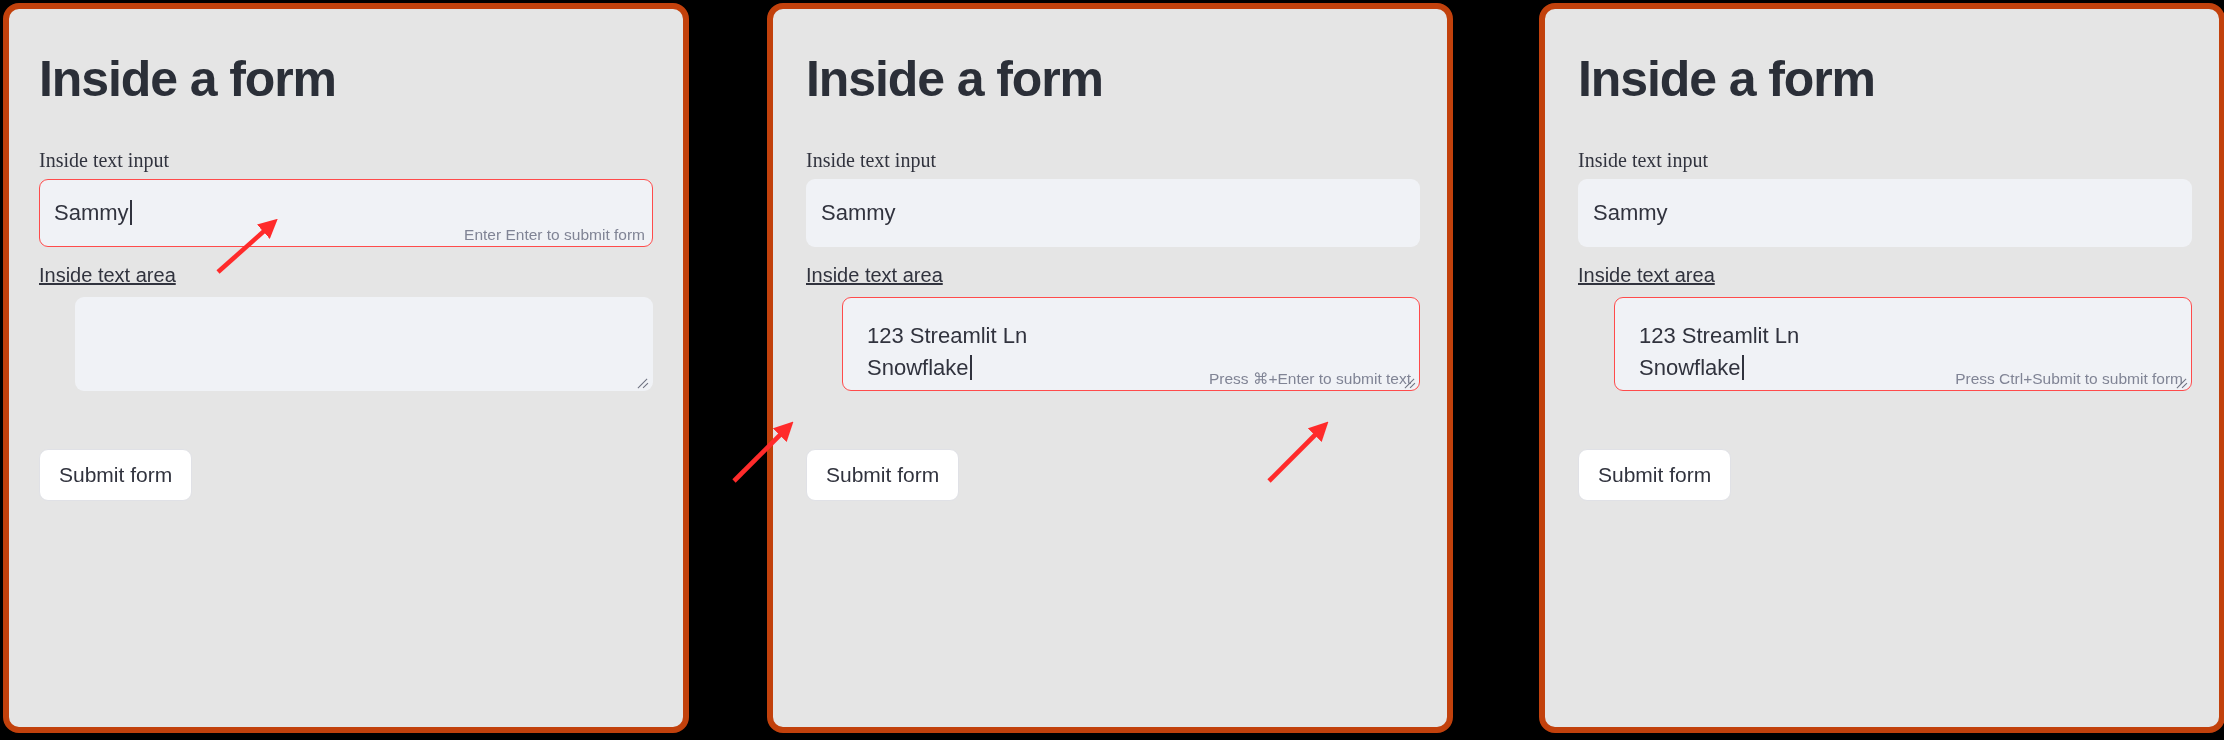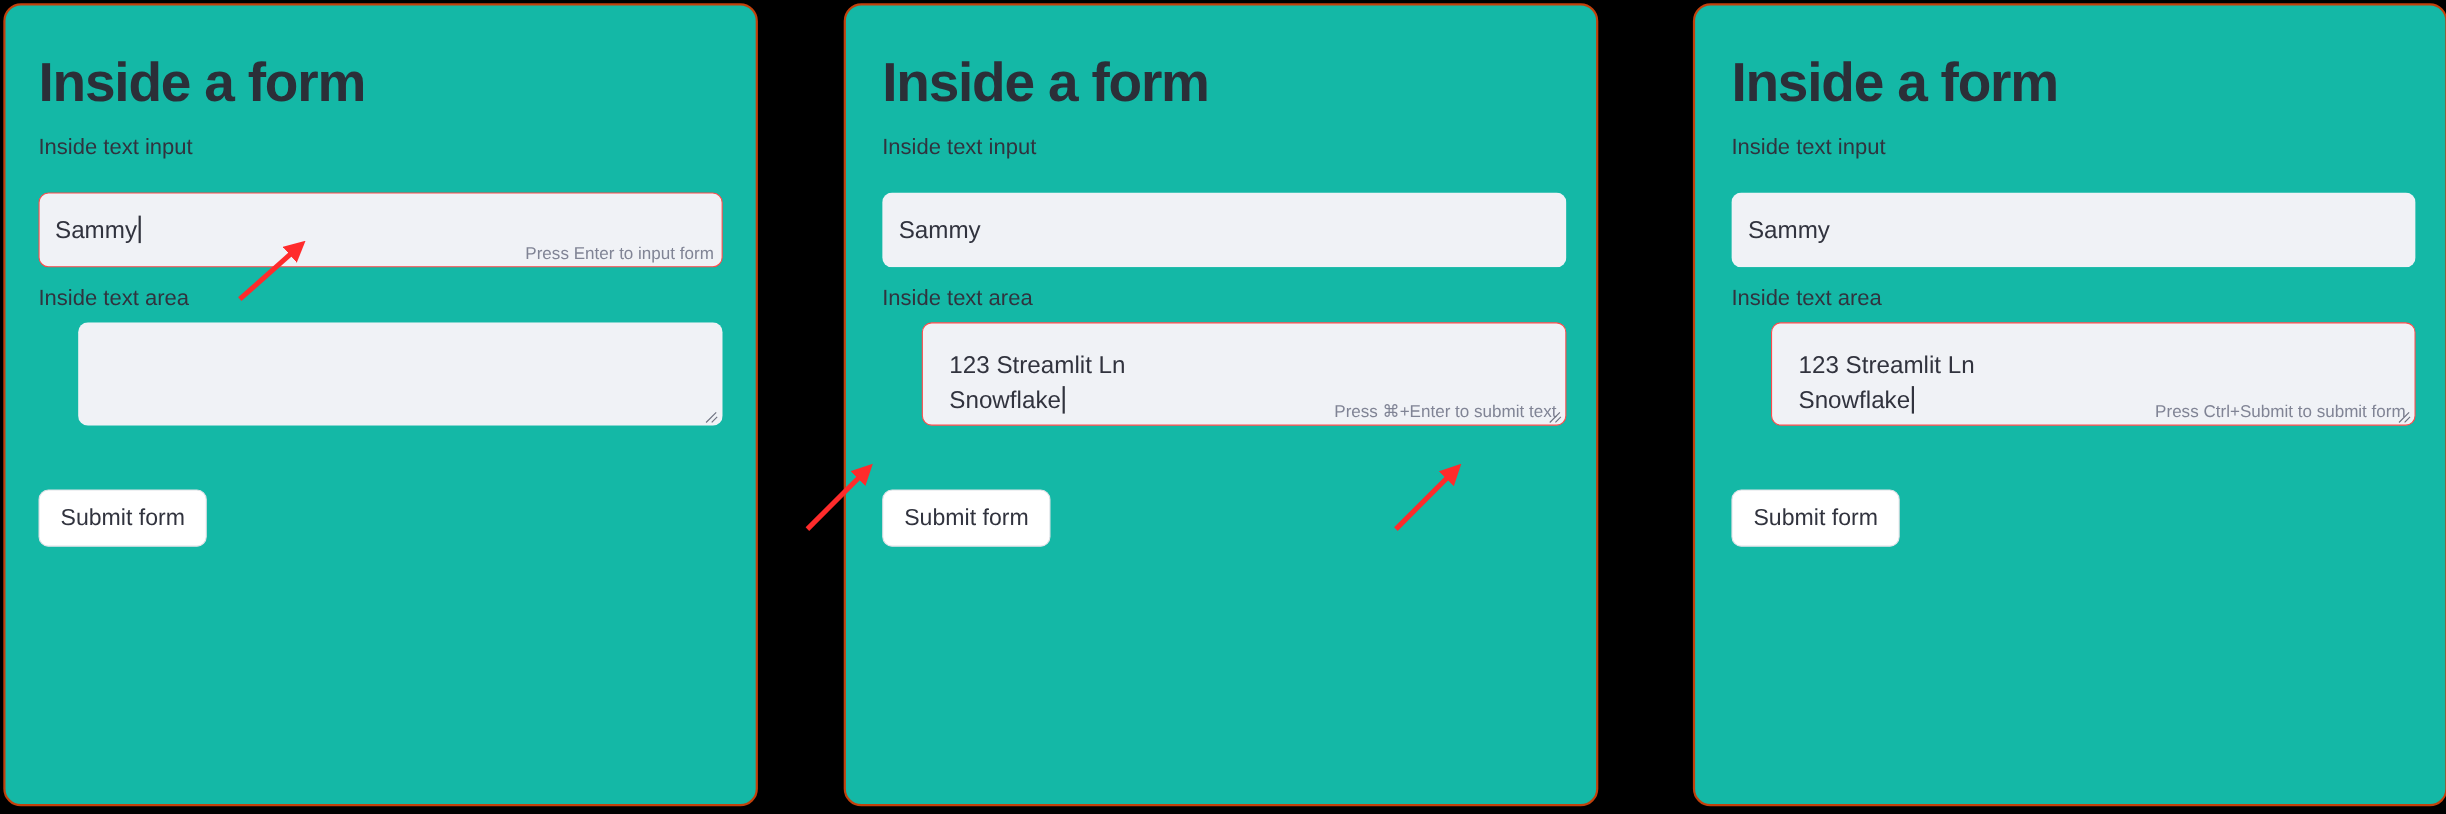--- a/index.html
+++ b/index.html
@@ -11,22 +11,22 @@
   }
   .stage {
     position: relative;
     width: 2224px; height: 740px;
     background: #000000;
   }
   .panel {
     position: absolute;
     top: 3px;
     height: 730px;
-    background: #14b8a6;
-    border: 2px solid #c2410c;
+    background: #e5e5e5;
+    border: 6px solid #c2410c;
     border-radius: 16px;
     overflow: hidden;
   }
   #panel-1 { left: 3px;    width: 686px; }
   #panel-2 { left: 767px;  width: 686px; }
   #panel-3 { left: 1539px; width: 686px; }
 
   .panel-inner {
     position: absolute;
     left: 30px;
@@ -51,22 +51,22 @@
 
   .field-label {
     position: absolute;
     left: 0;
     font-size: 20px;
     font-weight: 400;
     color: #31333e;
     line-height: 1.3;
     white-space: nowrap;
   }
-  .label-input { top: 116px; }
-  .label-area  { top: 253px; }
+  .label-input { top: 138px; font-family: Liberation Serif, serif; }
+  .label-area  { top: 253px; text-decoration: underline; }
 
   
   .text-input {
     position: absolute;
     left: 0; right: 0;
     top: 170px;
     height: 68px;
     background: #f0f2f6;
     border: 1px solid transparent;
     border-radius: 9px;
@@ -184,21 +184,21 @@
     <div class="panel-inner">
 
       <div class="title">Inside a form</div>
 
       <div class="field-label label-input">Inside text input</div>
 
       <div class="text-input focused">
         <div class="ti-value">
           <span>Sammy</span><span class="caret"></span>
         </div>
-        <div class="ti-hint">Press Enter to input form</div>
+        <div class="ti-hint">Enter Enter to submit form</div>
       </div>
 
       <div class="field-label label-area">Inside text area</div>
 
       <div class="text-area">
         <div class="ta-value"></div>
         <div class="ta-hint"></div>
         <div class="resize-grip">
           <span></span>
             <span></span>

